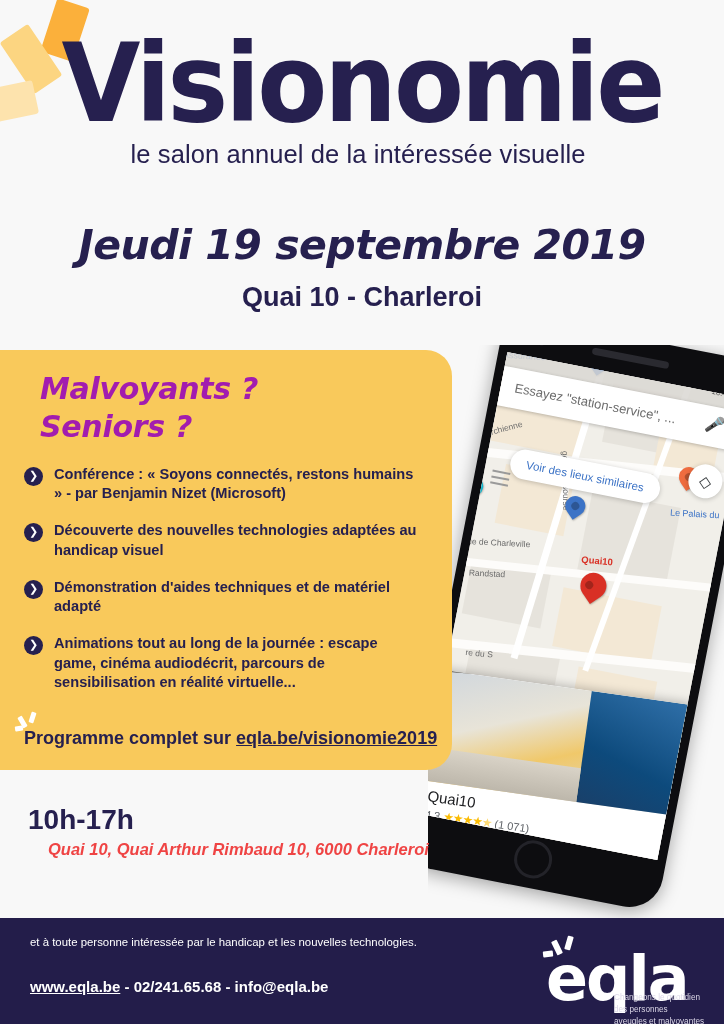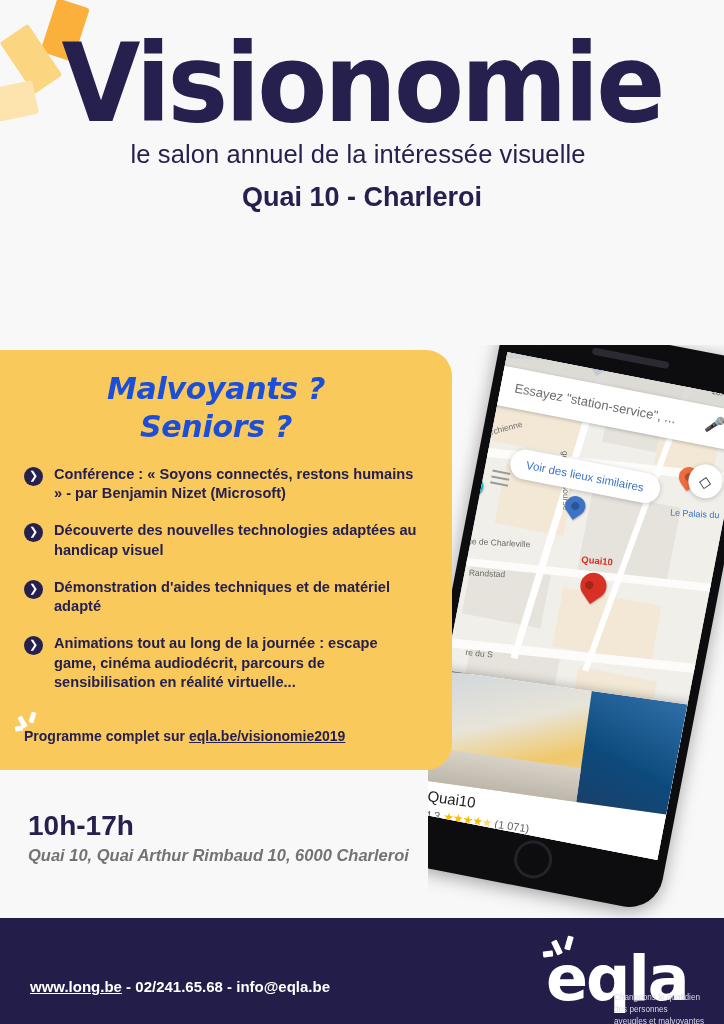--- a/index.html
+++ b/index.html
@@ -204,21 +204,21 @@
   
   .panel {
     position: absolute; left: 0px; top: 350px; width: 452px; height: 420px;
     background: #f9c95b;
     border-top-right-radius: 26px;
     border-bottom-right-radius: 26px;
   }
   .panel-head {
     font-family: "DejaVu Sans", sans-serif;
     font-size: 30px; font-weight: bold; font-style: italic;
-    color: #1d4ed8; text-align: center; line-height: 1.28;
+    color: #a21caf; line-height: 1.28;
     padding: 20px 60px 0 40px;
     letter-spacing: -0.3px;
   }
   .bullets { margin-top: 18px; padding-left: 24px; padding-right: 34px; }
   .bullet { display: flex; align-items: flex-start; margin-bottom: 18px; }
   .bullet-icon {
     flex: 0 0 auto; width: 19px; height: 19px; border-radius: 50%;
     background: #26204f; color: #ffffff; font-size: 11px; font-weight: bold;
     line-height: 18px; text-align: center; margin-top: 2px; margin-right: 11px;
     font-family: "DejaVu Sans", sans-serif;
@@ -228,38 +228,38 @@
     font-size: 14.6px; font-weight: bold; color: #26204f; line-height: 1.32;
   }
   .panel-sparkles { position: absolute; left: 16px; top: 712px; width: 30px; height: 26px; }
   .panel-sparkles span { position: absolute; background: #ffffff; border-radius: 1px; }
   .ps1 { left: 14px; top: 0px;  width: 5px; height: 11px; transform: rotate(18deg); }
   .ps2 { left: 4px;  top: 4px;  width: 5px; height: 12px; transform: rotate(-30deg); }
   .ps3 { left: -1px; top: 14px; width: 8px; height: 5px;  transform: rotate(-8deg); }
   .panel-footer {
     position: absolute; left: 24px; top: 728px;
     font-family: "Liberation Sans", sans-serif;
-    font-size: 14px; font-weight: bold; color: #26204f; text-align: right;
+    font-size: 18px; font-weight: bold; color: #26204f; text-align: right;
   }
   .panel-footer a, .panel-footer u { text-decoration: underline; color: #26204f; }
 
   
   .entry { position: absolute; left: 28px; top: 798px; }
   .entry-title {
     font-family: "Liberation Sans", sans-serif;
     font-size: 29px; font-weight: bold; color: #26204f; letter-spacing: 0.3px;
   }
   .entry-hours {
     font-family: "Liberation Sans", sans-serif;
-    font-size: 28px; font-weight: bold; color: #26204f; margin-top: 12px;
+    font-size: 28px; font-weight: bold; color: #26204f; margin-top: 6px;
   }
   .entry-addr {
     font-family: "Liberation Sans", sans-serif;
     font-size: 16.5px; font-weight: bold; font-style: italic;
-    color: #737373; margin-top: 4px;
+    color: #ef4444; margin-top: 4px; margin-left: 20px;
   }
 
   
   .footer {
     position: absolute; left: 0; top: 918px; width: 724px; height: 106px;
     background: #231d4a;
   }
   .footer-note {
     position: absolute; left: 30px; top: 16px; width: 470px;
     font-family: "Liberation Sans", sans-serif;
@@ -298,20 +298,21 @@
 
   <div class="sparkles">
     <span class="spark s1"></span>
     <span class="spark s2"></span>
     <span class="spark s3"></span>
   </div>
 
   <div class="header">
     <div class="brand-title">Visionomie</div>
     <div class="brand-sub">le salon annuel de la intéressée visuelle</div>
+    <div class="event-date">Jeudi 19 septembre 2019</div>
     <div class="event-place">Quai 10 - Charleroi</div>
   </div>
 
   <div class="phone-wrap">
     <div class="phone">
       <div class="phone-cam"></div>
       <div class="phone-speaker"></div>
       <div class="phone-screen">
 
         <div class="map-bg">
@@ -421,23 +422,24 @@
   </div>
   <div class="panel-footer"><span>Programme complet sur </span><u>eqla.be/visionomie2019</u></div>
 
   <div class="entry">
     <div class="entry-hours">10h-17h</div>
     <div class="entry-addr">Quai 10, Quai Arthur Rimbaud 10, 6000 Charleroi</div>
   </div>
 
   <div class="footer">
     <div class="footer-note">
+      <div>et à toute personne intéressée par le handicap et les nouvelles technologies.</div>
     </div>
     <div class="footer-infos">
-      <div class="footer-contact"><u>www.long.be</u><span> - </span><span>02/241.65.68</span><span> - </span><span>info@eqla.be</span></div>
+      <div class="footer-contact"><u>www.eqla.be</u><span> - </span><span>02/241.65.68</span><span> - </span><span>info@eqla.be</span></div>
     </div>
 
     <div class="logo">
       <div class="logo-sparks">
         <span class="lsp1"></span>
         <span class="lsp2"></span>
         <span class="lsp3"></span>
       </div>
       <div class="logo-mark">eqla</div>
       <div class="logo-tag">

